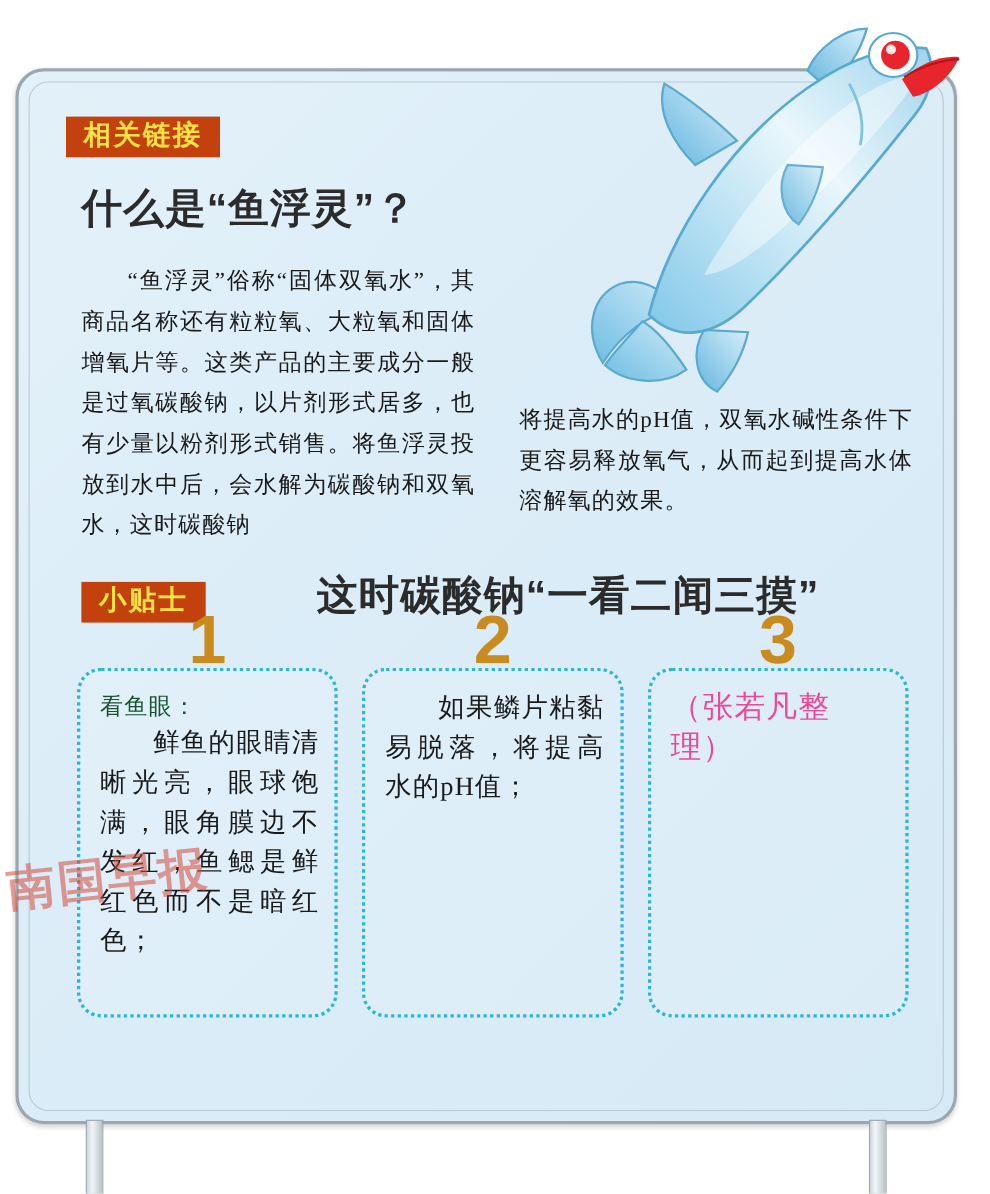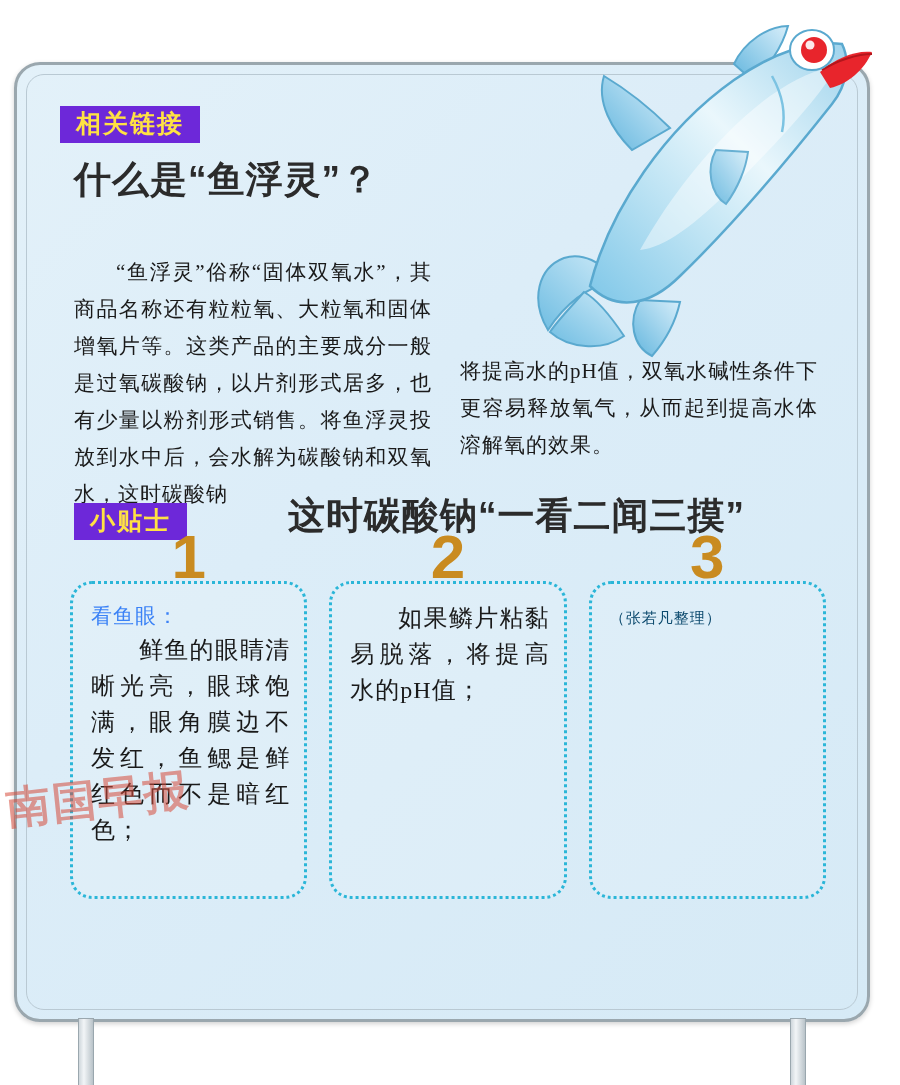--- a/index.html
+++ b/index.html
@@ -58,64 +58,64 @@
   #content {
     position: absolute;
     left: 46px;
     top: 44px;
     right: 34px;
     bottom: 24px;
   }
 
   .tag {
     display: inline-block;
-    background: #6d28d9;
+    background: #c2410c;
     color: #ffe243;
     font-family: "Liberation Sans", sans-serif;
     font-weight: bold;
     font-size: 25px;
     letter-spacing: 2px;
     padding: 5px 16px 7px 16px;
     line-height: 1;
   }
 
   .headline1 {
     font-family: "Liberation Sans", sans-serif;
     font-weight: bold;
     font-size: 37px;
     color: #2b2b2b;
-    margin: 12px 0 0 14px;
+    margin: 22px 0 0 14px;
     letter-spacing: 1px;
   }
 
   
   .cols {
     margin-top: 22px;
     position: relative;
     width: 100%;
     height: 260px;
   }
   .col {
     position: absolute;
     top: 0;
     font-size: 21px;
     line-height: 37px;
     color: #1a1a1a;
     text-align: justify;
     font-family: "Liberation Serif", serif;
     letter-spacing: 1px;
   }
-  .col.left  { left: 14px;  width: 358px; margin-top: 27px; }
-  .col.right { left: 400px; width: 358px; top: 126px; }
+  .col.left  { left: 14px;  width: 358px; }
+  .col.right { left: 412px; width: 358px; top: 126px; }
   .indent { text-indent: 2em; display: block; }
 
   
   .sec2-head {
     position: relative;
-    margin-top: 8px;
+    margin-top: 24px;
     height: 62px;
   }
   .sec2-head .tag { position: absolute; left: 14px; top: 8px; }
   .headline2 {
     position: absolute;
     left: 228px;
     top: -4px;
     font-family: "Liberation Sans", sans-serif;
     font-weight: bold;
     font-size: 37px;
@@ -149,34 +149,34 @@
     transform: translateX(-50%);
     font-family: "Liberation Sans", sans-serif;
     font-weight: bold;
     font-size: 62px;
     color: #c98b20;
     line-height: 1;
   }
   .card-title {
     font-size: 21px;
     line-height: 32px;
-    color: #3b82f6;
+    color: #14532d;
     letter-spacing: 1px;
   }
   .card-body {
     font-size: 24px;
     line-height: 36px;
     color: #1a1a1a;
     text-align: justify;
     letter-spacing: 1px;
   }
   .card-credit {
-    font-size: 15px;
+    font-size: 28px;
     line-height: 36px;
-    color: #0c4a6e;
+    color: #ec4899;
     letter-spacing: 1px;
   }
 
   
   #fish {
     position: absolute;
     left: 520px;
     top: 0px;
     width: 360px;
     height: 400px;

